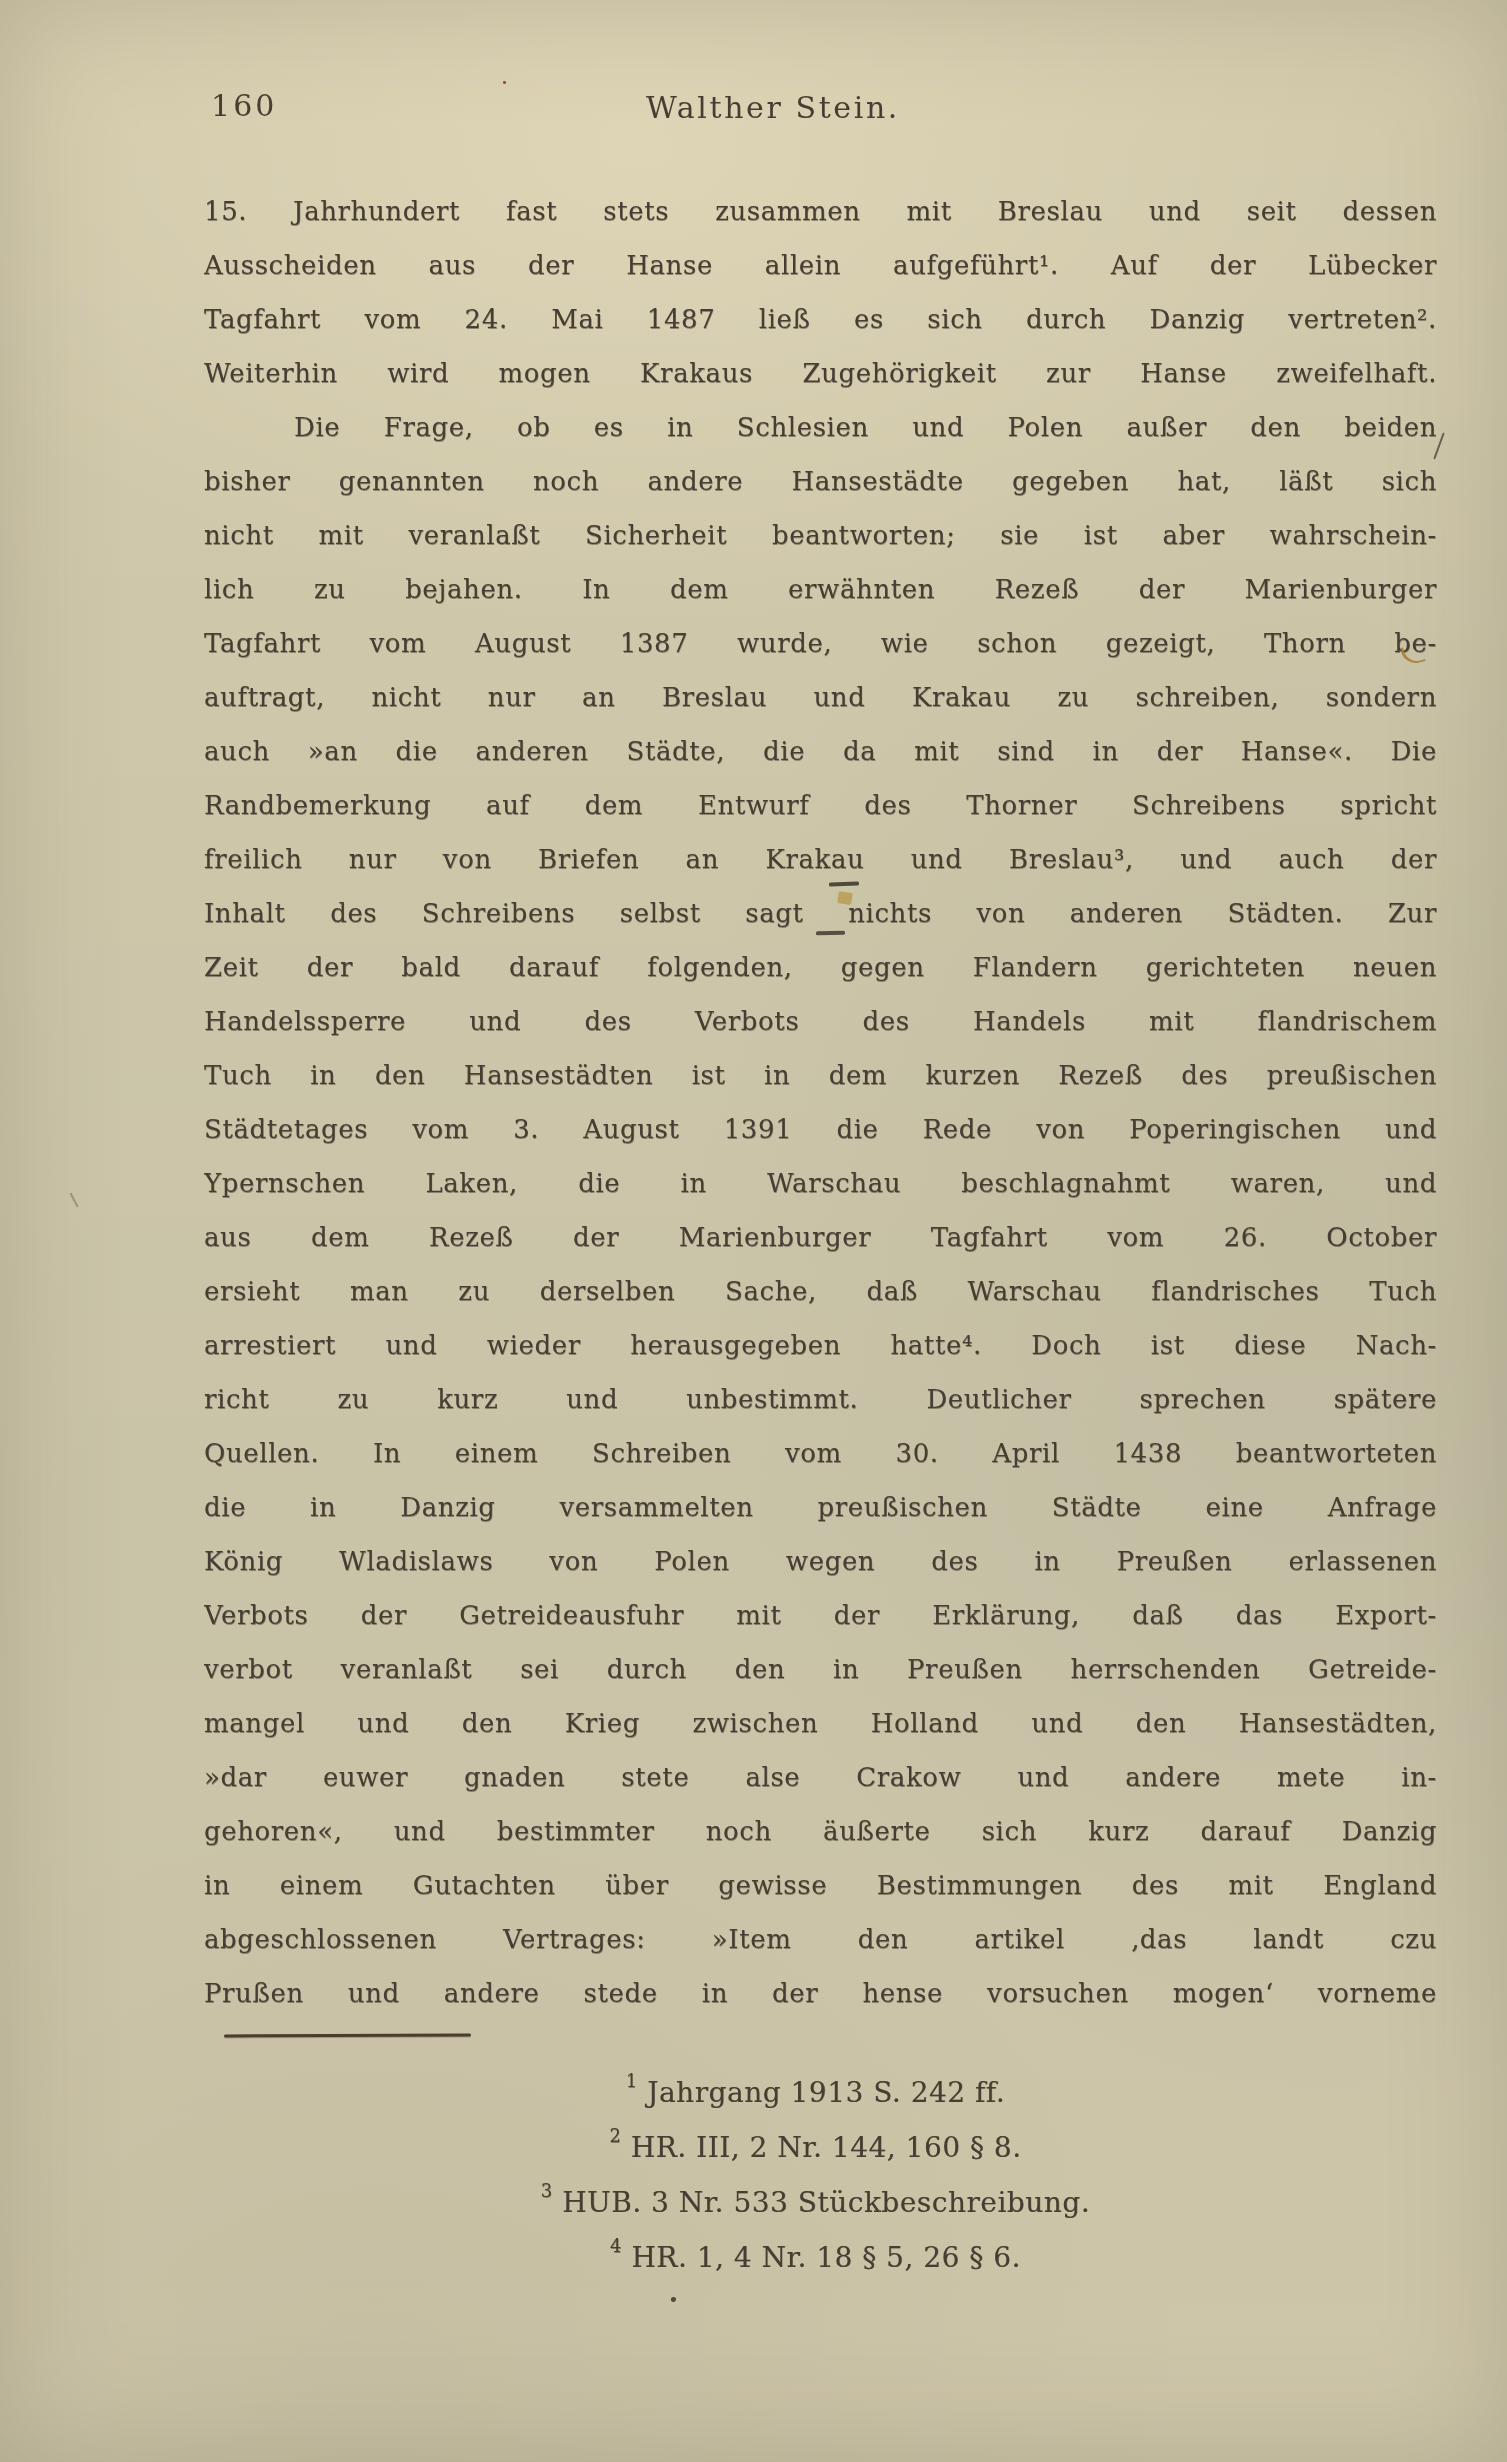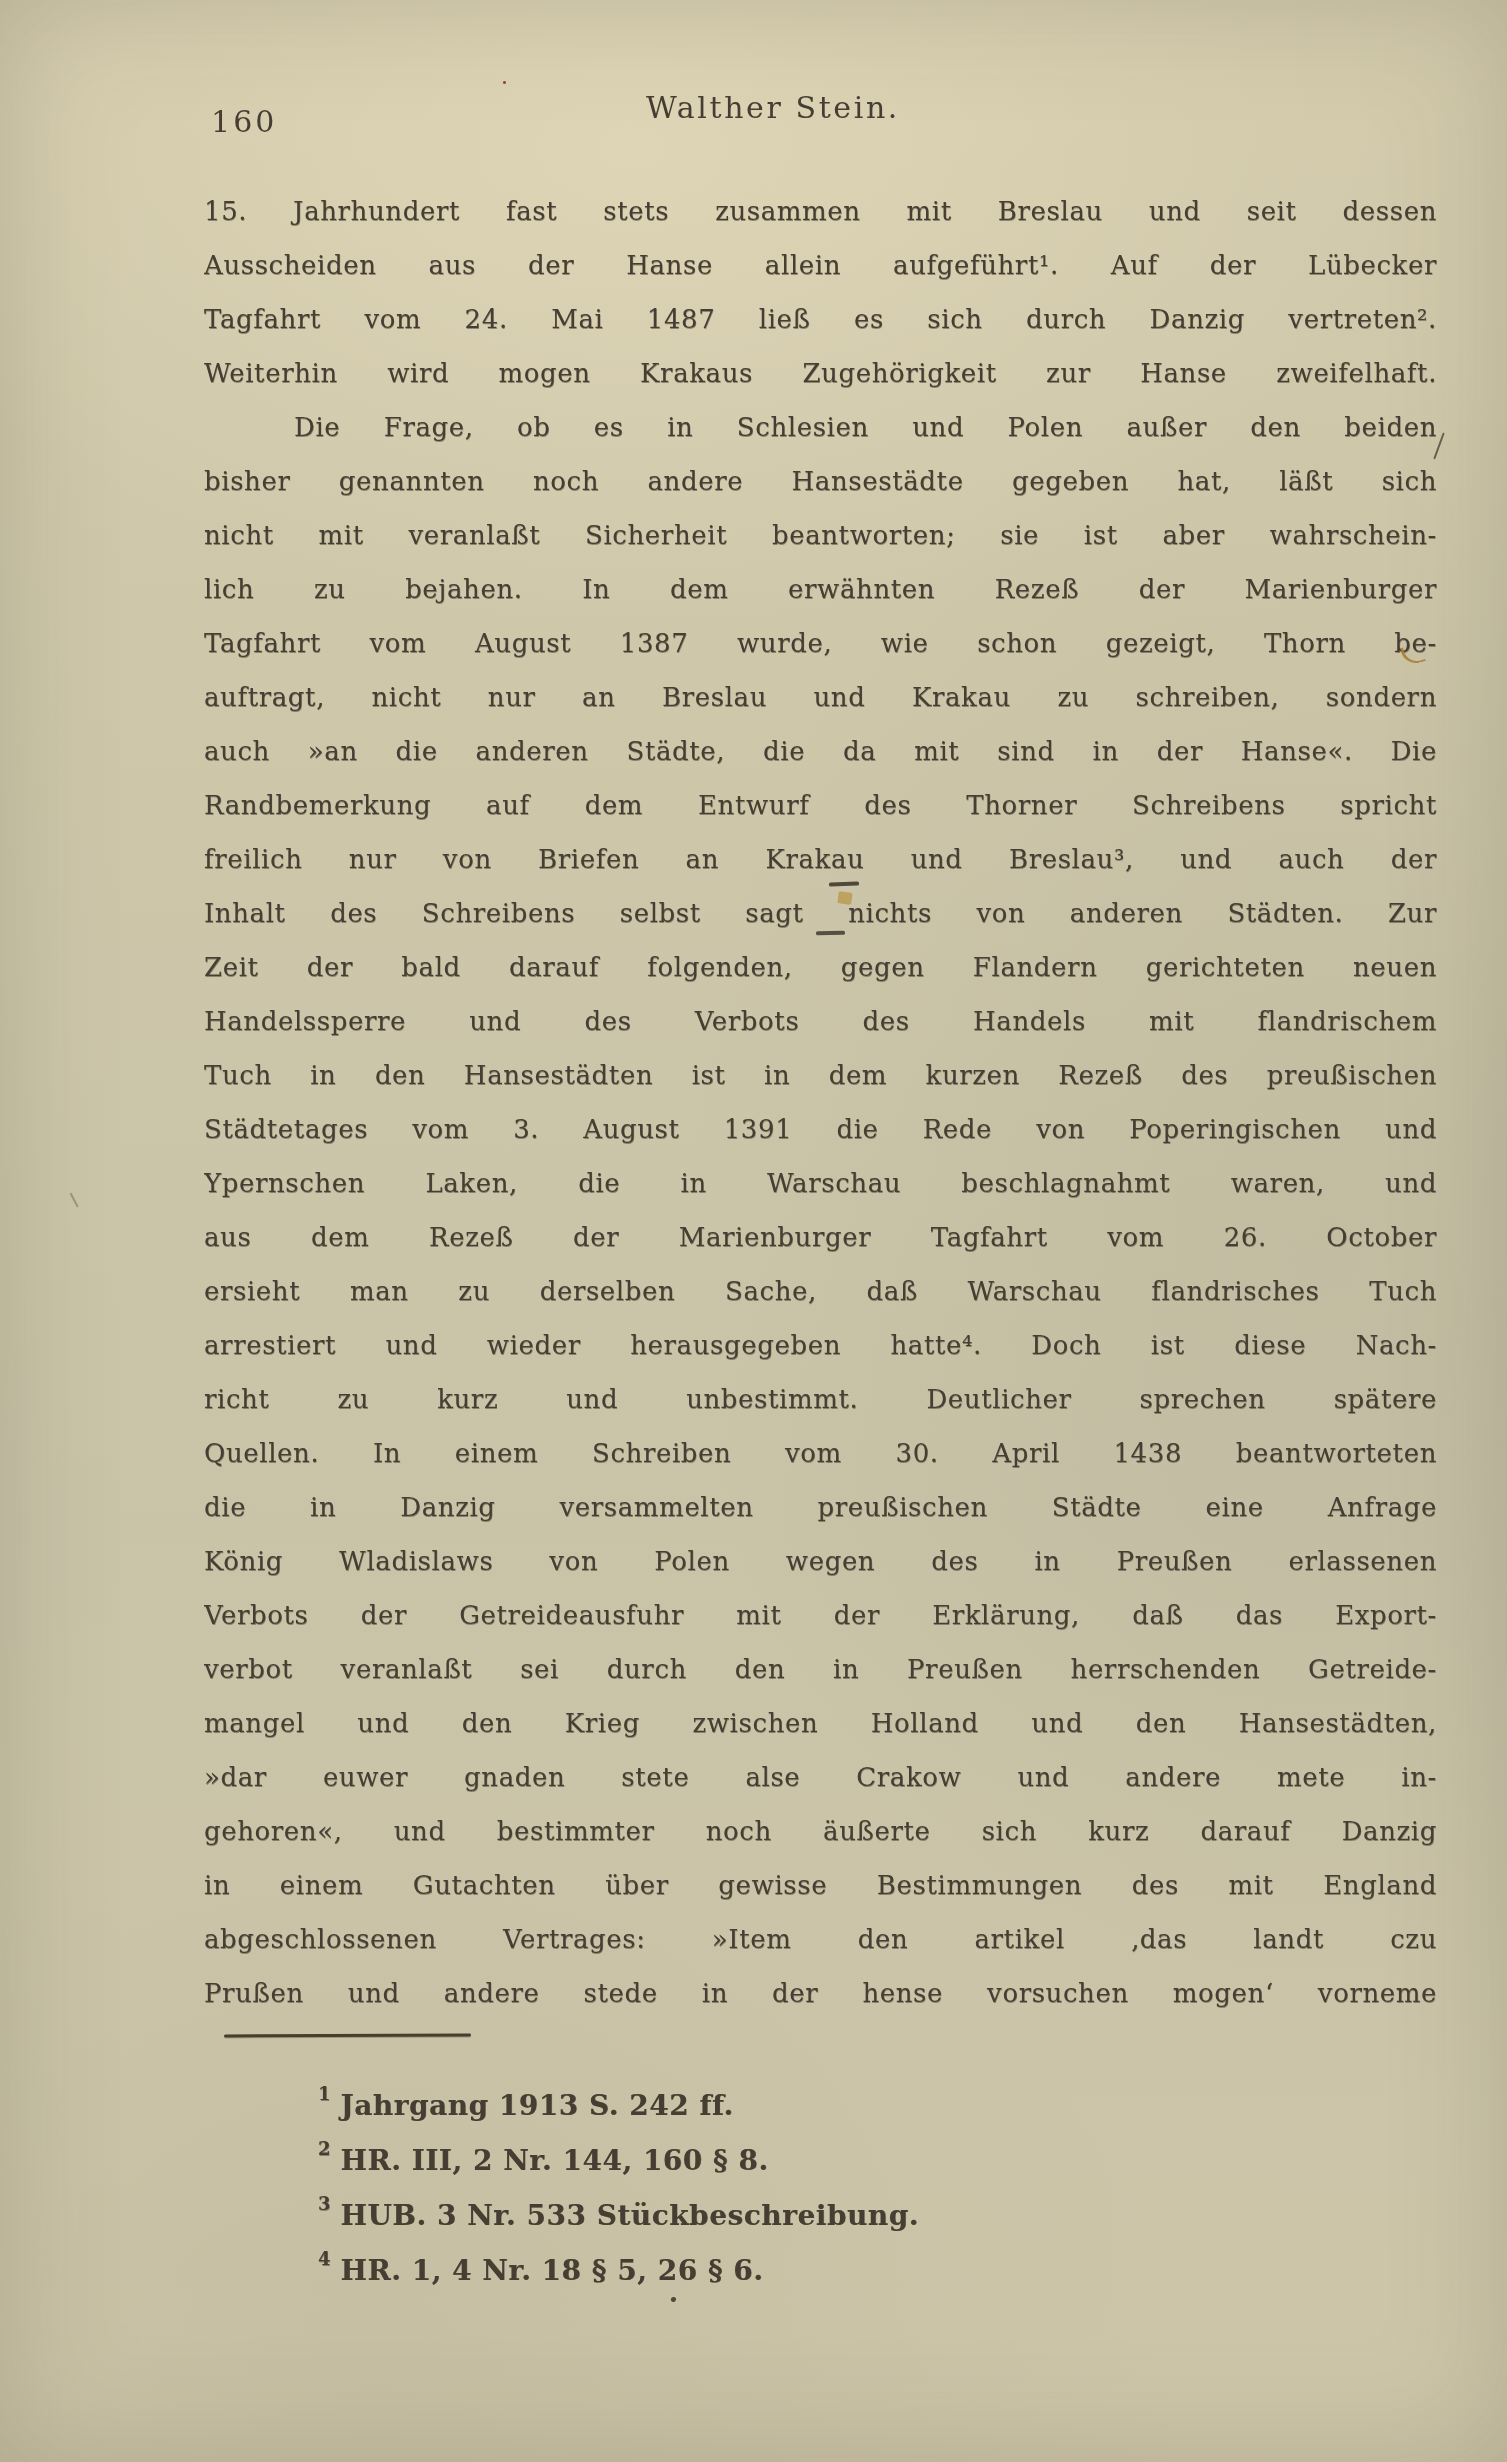--- a/index.html
+++ b/index.html
@@ -10,34 +10,34 @@
     font-family:"DejaVu Serif", serif;
     color:#473e33;
     background:
       radial-gradient(ellipse 1256px 785px at 42% 6%, rgba(250,240,208,0.30), rgba(250,240,208,0) 62%),
       radial-gradient(ellipse 995px 1361px at 88% 50%, rgba(116,114,96,0.10), rgba(116,114,96,0) 65%),
       radial-gradient(ellipse 1361px 995px at 25% 97%, rgba(125,120,100,0.09), rgba(125,120,100,0) 60%),
       linear-gradient(180deg,#d3caac 0%,#cec7aa 28%,#c9c3a8 62%,#cec6a9 100%);
     box-shadow:inset 0 0 115px rgba(96,90,72,0.25);
   }
   .header{position:absolute;top:88px;left:0;width:1508px;height:42px;font-size:30px;}
-  .pagenum{position:absolute;left:211px;top:16px;letter-spacing:3.1px;}
+  .pagenum{position:absolute;left:211px;top:0;letter-spacing:3.1px;}
   .runtitle{position:absolute;left:773px;top:1.6px;transform:translateX(-50%);letter-spacing:2.6px;white-space:nowrap;}
   .textblock{position:absolute;left:204px;top:184px;width:1233px;}
   .line{
     height:54px;line-height:54px;
     font-size:26px;letter-spacing:0.6px;word-spacing:3.7px;
     text-align:justify;text-align-last:justify;
     overflow:hidden;white-space:nowrap;
     text-shadow:0.4px 0.5px 0.5px rgba(56,46,36,0.45);
   }
   .line.indent{padding-left:90px;}
   .fnrule{position:absolute;left:224px;top:2034px;width:247px;height:2.6px;background:#4a3d30;border-radius:1.6px;transform:rotate(-0.2deg);box-shadow:0 1px 0.5px rgba(60,50,40,0.3);}
   .footnotes{position:absolute;left:318px;top:2054px;width:995px;font-size:28px;letter-spacing:0.5px;}
-  .fnline{height:55px;line-height:79px;text-align:left;text-shadow:0.4px 0.5px 0.4px rgba(56,46,36,0.45);font-weight:bold;}
+  .fnline{height:55px;line-height:53px;text-align:center;text-shadow:0.4px 0.5px 0.4px rgba(56,46,36,0.45);}
   .fnline sup{font-size:18px;vertical-align:14.7px;margin-right:9.4px;}
   
   .mark{position:absolute;pointer-events:none;}
   .slash{left:1438px;top:432px;width:2.1px;height:28px;background:rgba(74,62,50,0.75);transform:rotate(20deg);border-radius:1px;}
   .hook{left:1402px;top:645px;width:19px;height:17px;border:0 solid rgba(168,123,46,0.85);border-left-width:3.1px;border-bottom-width:2.6px;border-bottom-left-radius:15.7px;transform:rotate(-14deg);}
   .dash-krakau{left:829px;top:882px;width:30px;height:4.2px;background:rgba(58,49,40,0.85);transform:rotate(-2deg);border-radius:1.6px;}
   .dash-sagt{left:816px;top:931px;width:29px;height:3.7px;background:rgba(58,49,40,0.8);transform:rotate(-1deg);border-radius:1.6px;}
   .stain{left:838px;top:892px;width:13.6px;height:11.5px;background:rgba(185,154,78,0.8);border-radius:2.1px;transform:rotate(8deg);}
   .speck-red{left:503px;top:81px;width:3.1px;height:2.6px;background:rgba(150,40,30,0.85);border-radius:50%;}
   .tick{left:73px;top:1192px;width:2.1px;height:15.7px;background:rgba(90,78,62,0.4);transform:rotate(-28deg);border-radius:1px;}

